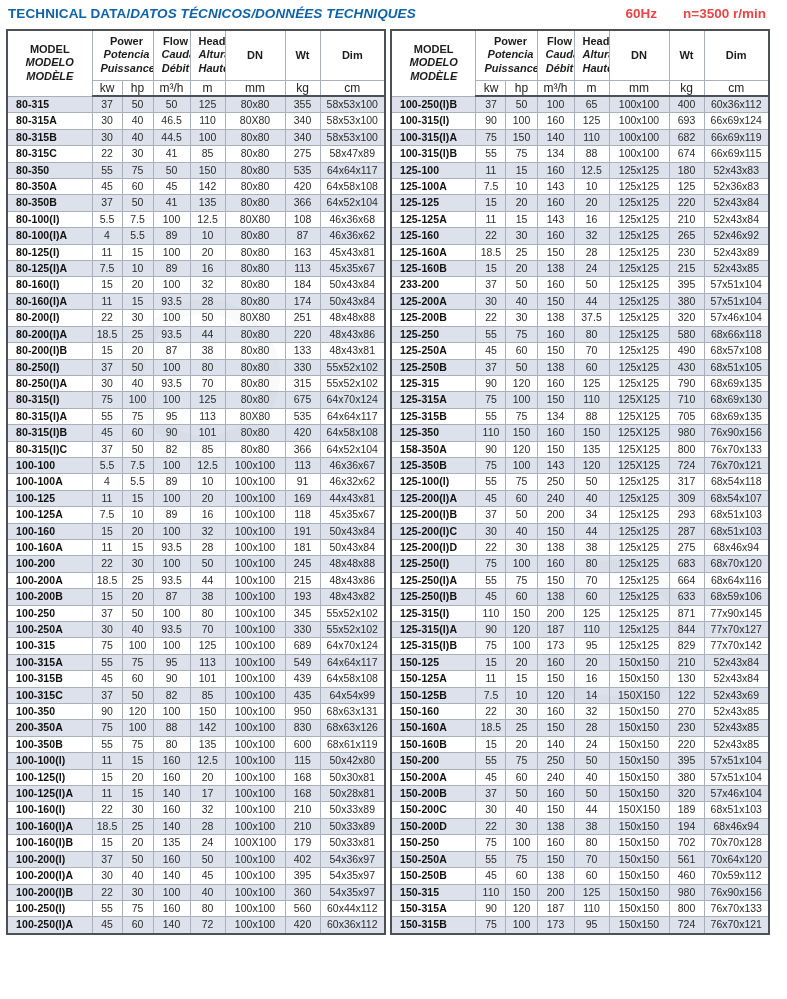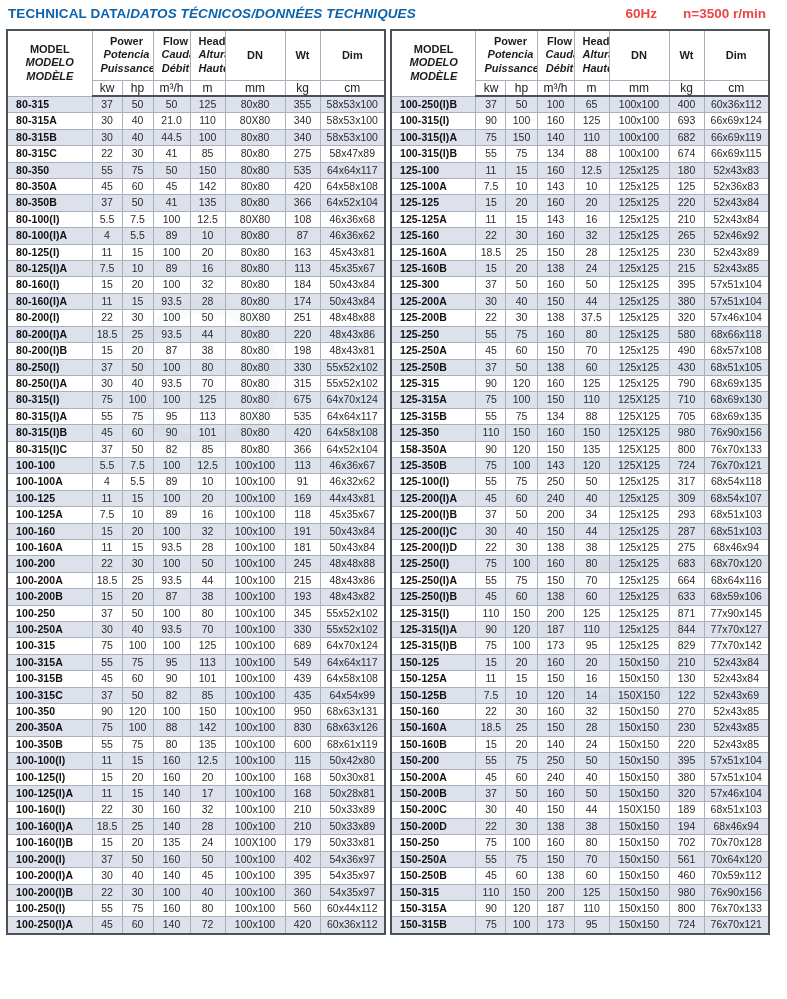--- a/index.html
+++ b/index.html
@@ -136,21 +136,21 @@
             <td class="data-cell">50</td>
             <td class="data-cell">125</td>
             <td class="data-cell">80x80</td>
             <td class="data-cell">355</td>
             <td class="data-cell">58x53x100</td>
           </tr>
           <tr>
             <td class="model-cell">80-315A</td>
             <td class="data-cell">30</td>
             <td class="data-cell">40</td>
-            <td class="data-cell">21.0</td>
+            <td class="data-cell">46.5</td>
             <td class="data-cell">110</td>
             <td class="data-cell">80X80</td>
             <td class="data-cell">340</td>
             <td class="data-cell">58x53x100</td>
           </tr>
           <tr>
             <td class="model-cell">80-315B</td>
             <td class="data-cell">30</td>
             <td class="data-cell">40</td>
             <td class="data-cell">44.5</td>
@@ -279,21 +279,21 @@
             <td class="data-cell">220</td>
             <td class="data-cell">48x43x86</td>
           </tr>
           <tr>
             <td class="model-cell">80-200(I)B</td>
             <td class="data-cell">15</td>
             <td class="data-cell">20</td>
             <td class="data-cell">87</td>
             <td class="data-cell">38</td>
             <td class="data-cell">80x80</td>
-            <td class="data-cell">198</td>
+            <td class="data-cell">133</td>
             <td class="data-cell">48x43x81</td>
           </tr>
           <tr>
             <td class="model-cell">80-250(I)</td>
             <td class="data-cell">37</td>
             <td class="data-cell">50</td>
             <td class="data-cell">100</td>
             <td class="data-cell">80</td>
             <td class="data-cell">80x80</td>
             <td class="data-cell">330</td>
@@ -794,21 +794,21 @@
             <td class="model-cell">125-160B</td>
             <td class="data-cell">15</td>
             <td class="data-cell">20</td>
             <td class="data-cell">138</td>
             <td class="data-cell">24</td>
             <td class="data-cell">125x125</td>
             <td class="data-cell">215</td>
             <td class="data-cell">52x43x85</td>
           </tr>
           <tr>
-            <td class="model-cell">125-300</td>
+            <td class="model-cell">233-200</td>
             <td class="data-cell">37</td>
             <td class="data-cell">50</td>
             <td class="data-cell">160</td>
             <td class="data-cell">50</td>
             <td class="data-cell">125x125</td>
             <td class="data-cell">395</td>
             <td class="data-cell">57x51x104</td>
           </tr>
           <tr>
             <td class="model-cell">125-200A</td>

